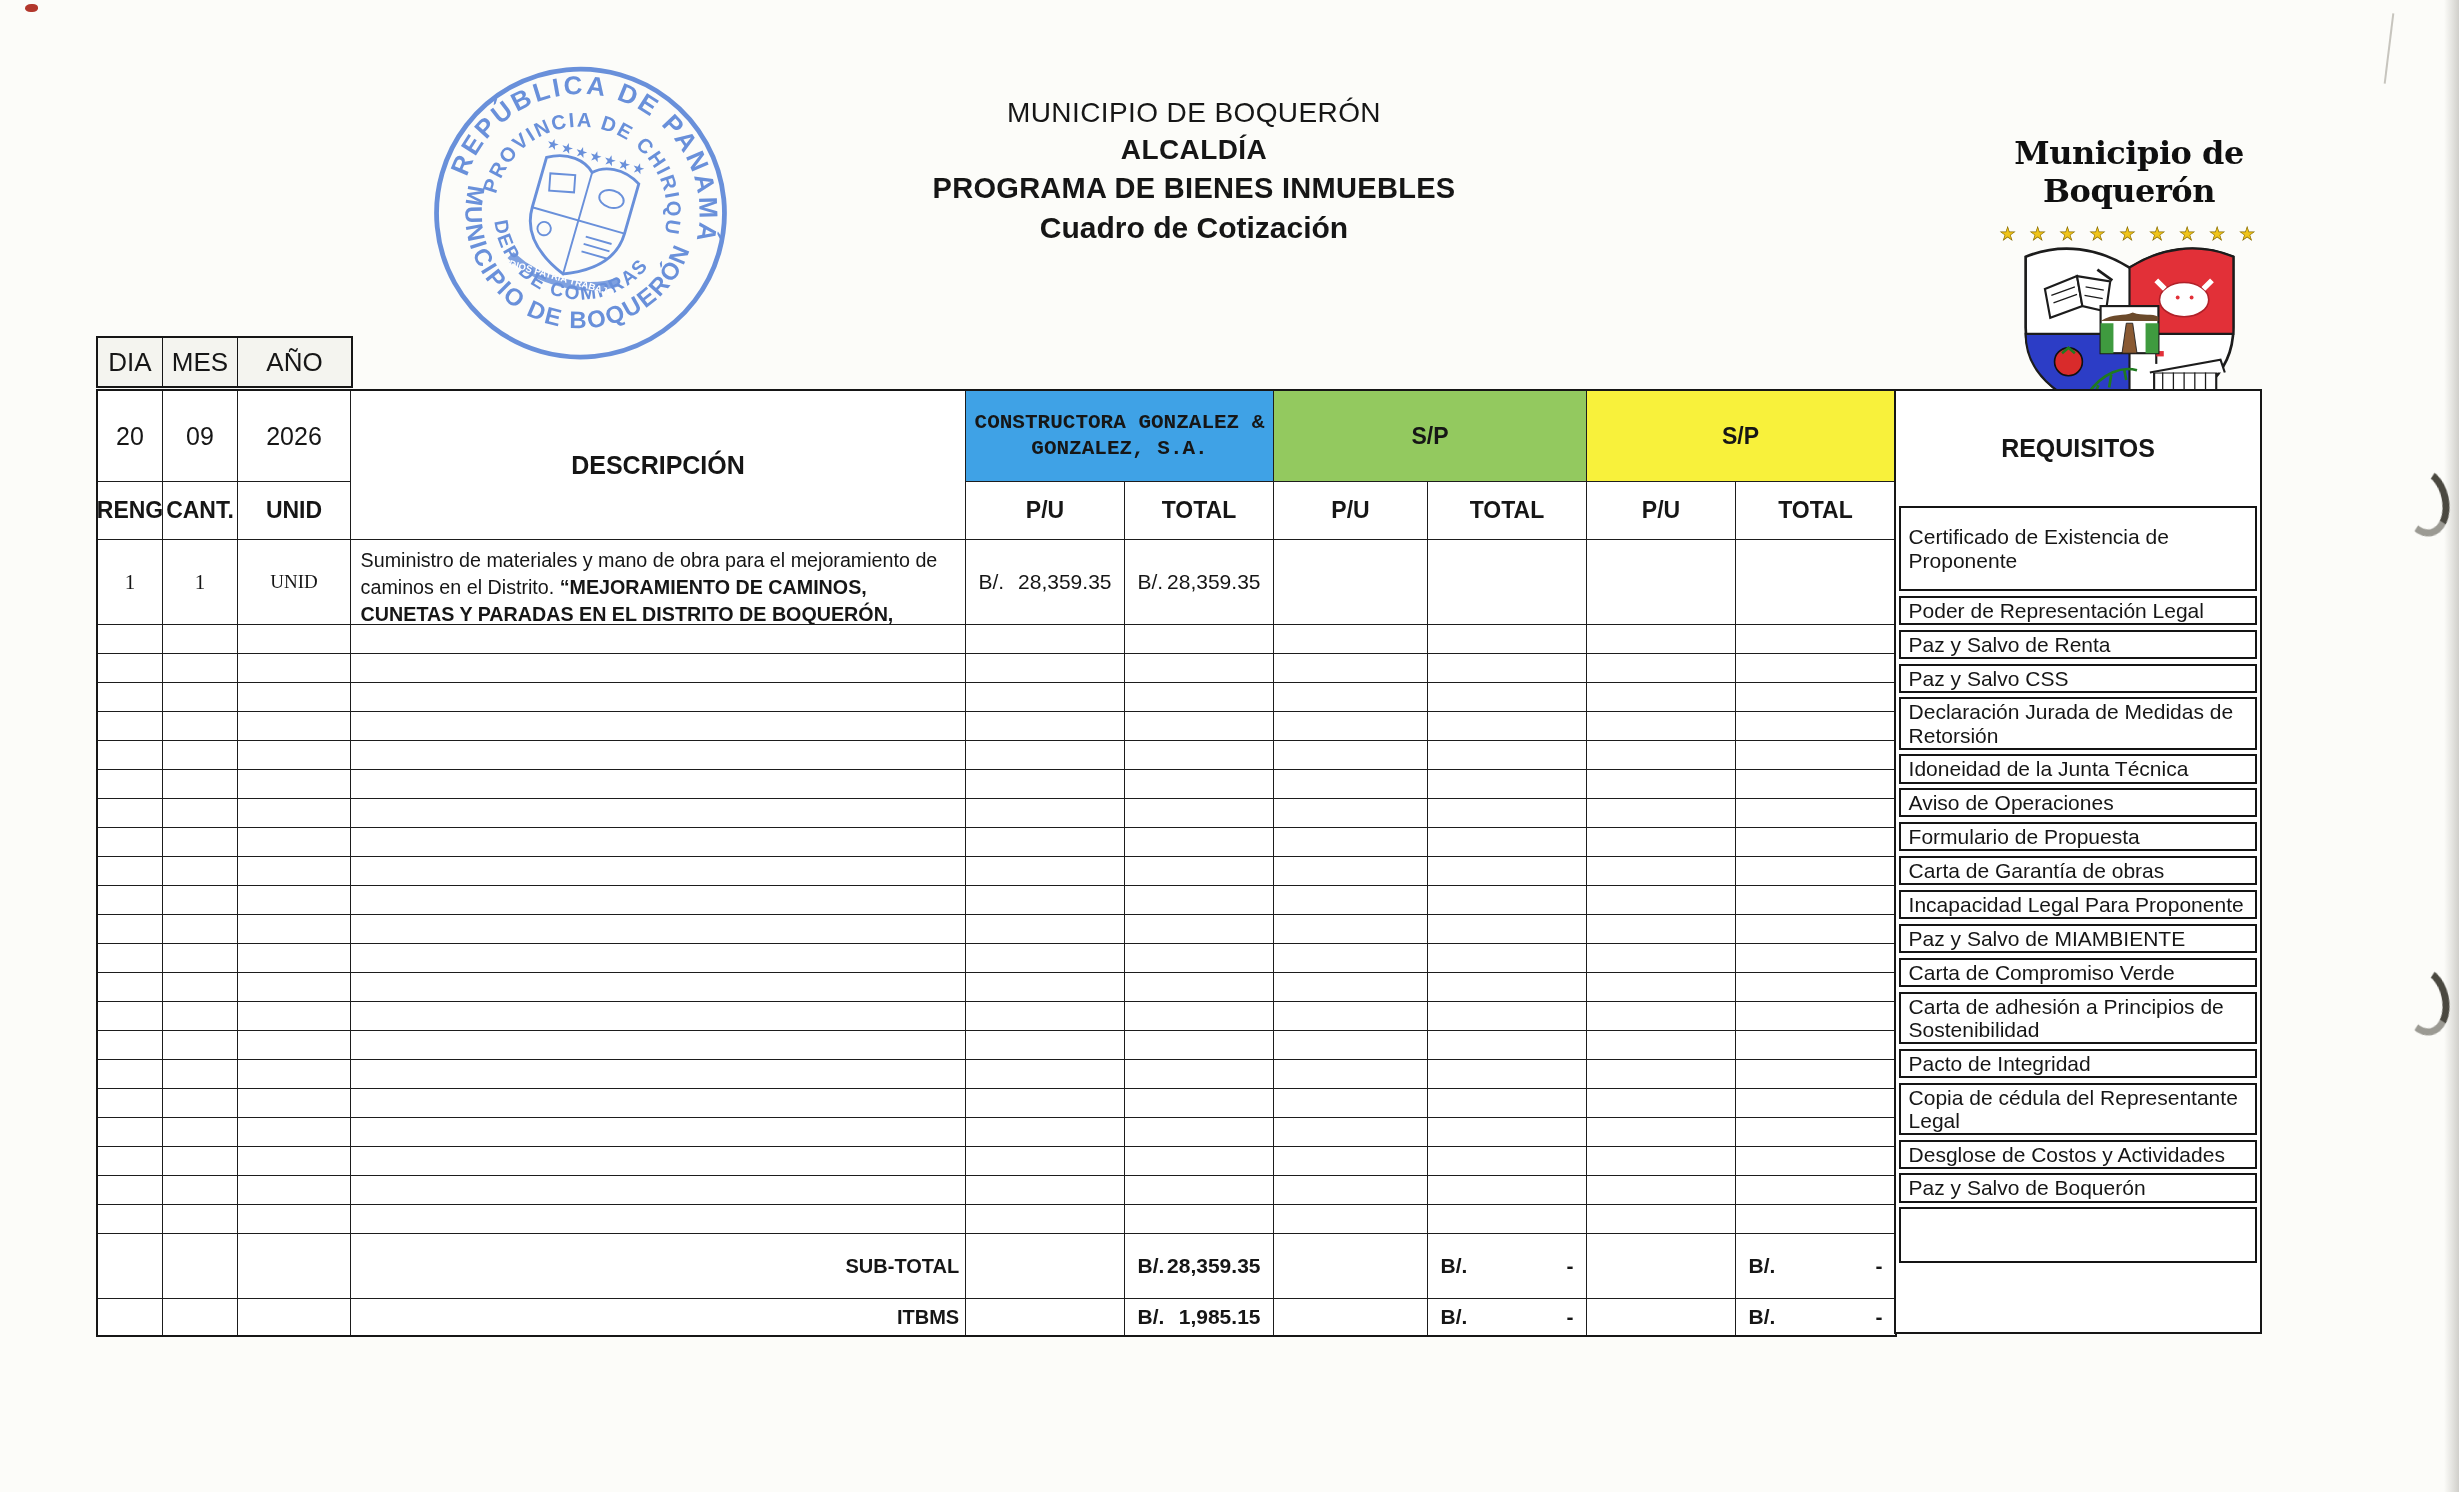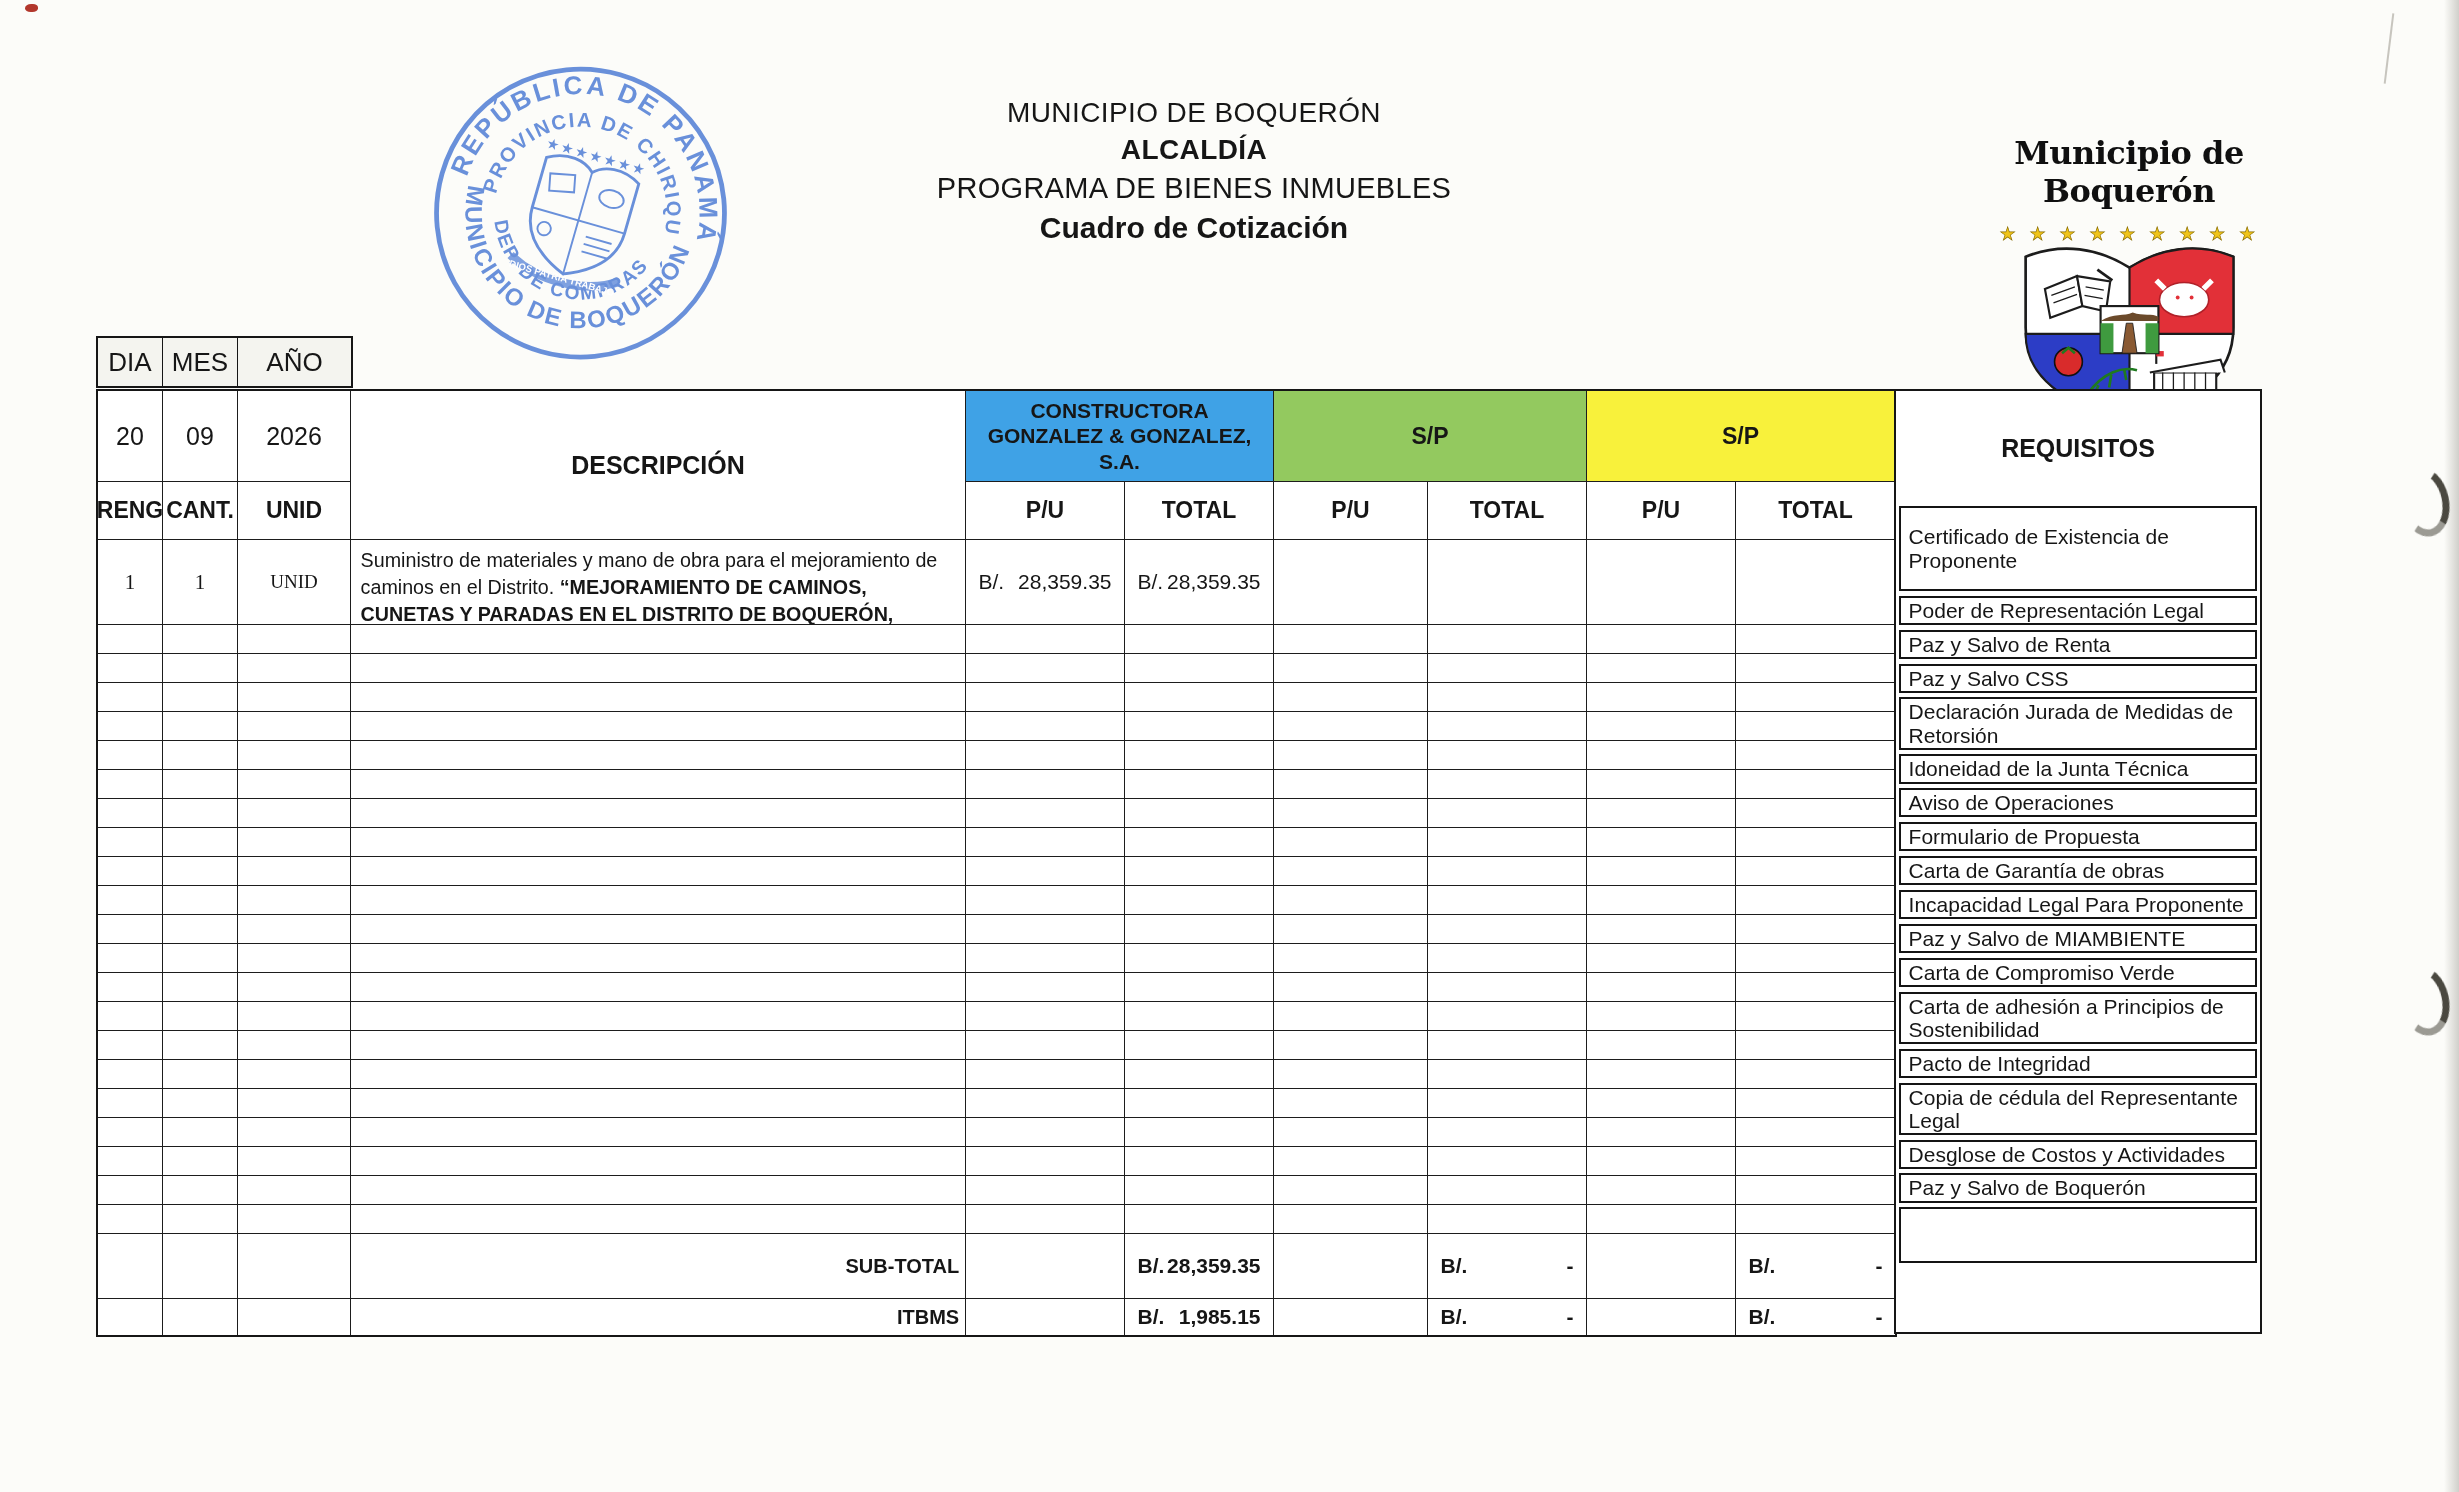--- a/index.html
+++ b/index.html
@@ -19,21 +19,21 @@
   .red-speck{position:absolute;left:25px;top:3.8px;width:12.5px;height:8.6px;
     background:#b2372c;border-radius:55% 45% 50% 50%;}
   .corner-line{position:absolute;left:2388px;top:13.4px;width:1.9px;height:71px;
     background:#9a978e;opacity:.55;transform:rotate(7deg);}
 
   
   .stamp{position:absolute;left:402px;top:42px;opacity:.92;}
   .doc-head{position:absolute;left:901px;top:94px;width:586px;text-align:center;}
   .h-line{font-size:28px;line-height:37px;letter-spacing:0.4px;}
   .h-bold{font-weight:bold;}
-  .h-prog{font-size:29px;line-height:40px;font-weight:normal;letter-spacing:0.3px;}
+  .h-prog{font-size:29px;line-height:40px;font-weight:bold;letter-spacing:0.3px;}
   .h-serif{font-family:"Liberation Serif",serif;font-size:32px;line-height:42px;}
   .h-serif .num{font-weight:bold;}
   .h-cot{font-size:30px;font-weight:bold;line-height:40px;}
 
   .logo{position:absolute;left:1933px;top:134px;width:392px;text-align:center;}
   .logo-title{font-family:"DejaVu Serif",serif;font-weight:bold;font-size:32px;
     letter-spacing:-0.5px;color:#101010;}
   .logo svg{margin-top:3.8px;}
 
   
@@ -200,21 +200,21 @@
   <div class="dcell dw2">MES</div>
   <div class="dcell dw3">AÑO</div>
 </div>
 
 <div class="maintable">
 
   <div class="cell c1 r1" style="font-size:25px">20</div>
   <div class="cell c2 r1" style="font-size:25px">09</div>
   <div class="cell c3 r1" style="font-size:25px">2026</div>
   <div class="cell desc-hdr">DESCRIPCIÓN</div>
-  <div class="cell vendor v1" style="background-color: rgb(63, 162, 230);">CONSTRUCTORA GONZALEZ &amp; GONZALEZ, S.A.</div>
+  <div class="cell vendor v1" style="background-color: rgb(63, 162, 230); font-family: Liberation Mono, monospace;">CONSTRUCTORA GONZALEZ &amp; GONZALEZ, S.A.</div>
   <div class="cell vendor v2" style="font-size: 23px; background-color: rgb(147, 201, 95);">S/P</div>
   <div class="cell vendor v3" style="font-size: 23px; background-color: rgb(248, 241, 59);">S/P</div>
 
   <div class="cell c1 r2 bold">RENG</div>
   <div class="cell c2 r2 bold">CANT.</div>
   <div class="cell c3 r2 bold">UNID</div>
   <div class="cell c5 r2 bold">P/U</div>
   <div class="cell c6 r2 bold">TOTAL</div>
   <div class="cell c7 r2 bold">P/U</div>
   <div class="cell c8 r2 bold">TOTAL</div>

